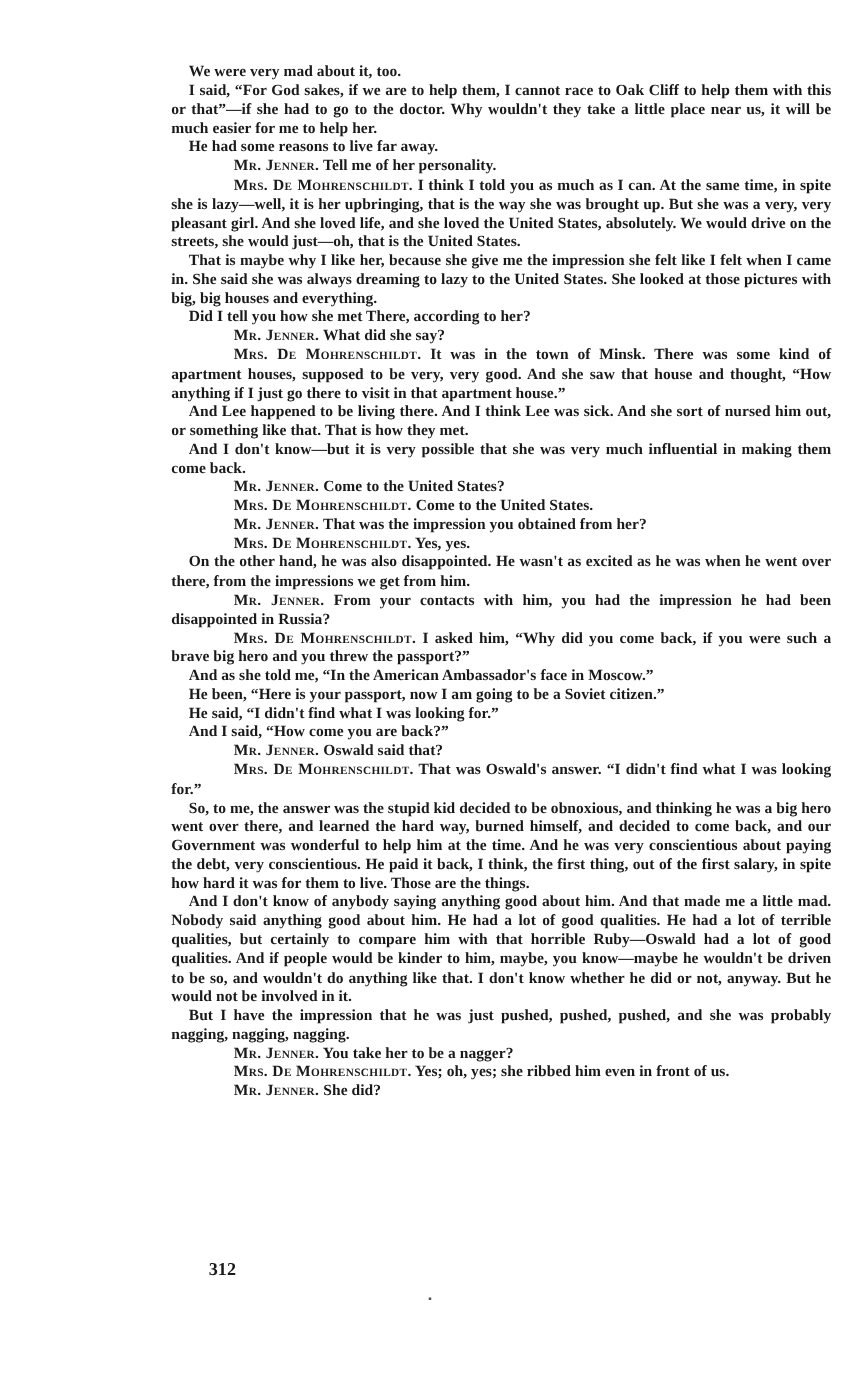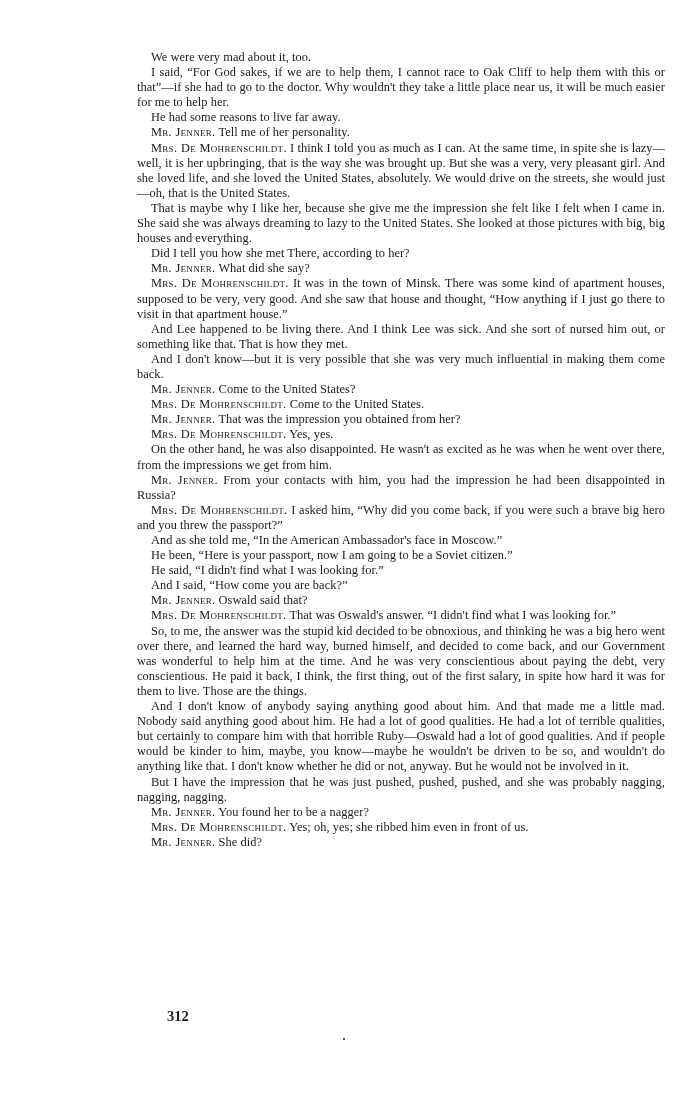--- a/index.html
+++ b/index.html
@@ -16,30 +16,32 @@
     .page-body {
       position: absolute;
       left: 137px;
       top: 50px;
       width: 528px;
       font-family: "Liberation Serif", "DejaVu Serif", serif;
       font-size: 12.4px;
       line-height: 15.1px;
       color: #1a1a1a;
       letter-spacing: 0.05px;
+      font-weight: bold;
     }
     .para {
       margin: 0;
       text-indent: 14px;
       text-align: justify;
       text-align-last: left;
     }
     .speaker {
       font-variant: small-caps;
       letter-spacing: 0.3px;
+      margin-left: 36px;
     }
     .page-number {
       position: absolute;
       left: 139px;
       top: 1008px;
       font-family: "Liberation Serif", "DejaVu Serif", serif;
       font-size: 14.5px;
       font-weight: bold;
       color: #1a1a1a;
       margin-left: 28px;
@@ -77,19 +79,19 @@
     <p class="para"><span class="speaker">Mrs. De Mohrenschildt.</span> <span>I asked him, “Why did you come back, if you were such a brave big hero and you threw the passport?”</span></p>
     <p class="para"><span>And as she told me, “In the American Ambassador's face in Moscow.”</span></p>
     <p class="para"><span>He been, “Here is your passport, now I am going to be a Soviet citizen.”</span></p>
     <p class="para"><span>He said, “I didn't find what I was looking for.”</span></p>
     <p class="para"><span>And I said, “How come you are back?”</span></p>
     <p class="para"><span class="speaker">Mr. Jenner.</span> <span>Oswald said that?</span></p>
     <p class="para"><span class="speaker">Mrs. De Mohrenschildt.</span> <span>That was Oswald's answer.  “I didn't find what I was looking for.”</span></p>
     <p class="para"><span>So, to me, the answer was the stupid kid decided to be obnoxious, and thinking he was a big hero went over there, and learned the hard way, burned himself, and decided to come back, and our Government was wonderful to help him at the time.  And he was very conscientious about paying the debt, very conscientious.  He paid it back, I think, the first thing, out of the first salary, in spite how hard it was for them to live.  Those are the things.</span></p>
     <p class="para"><span>And I don't know of anybody saying anything good about him.  And that made me a little mad.  Nobody said anything good about him.  He had a lot of good qualities.  He had a lot of terrible qualities, but certainly to compare him with that horrible Ruby—Oswald had a lot of good qualities.  And if people would be kinder to him, maybe, you know—maybe he wouldn't be driven to be so, and wouldn't do anything like that.  I don't know whether he did or not, anyway.  But he would not be involved in it.</span></p>
     <p class="para"><span>But I have the impression that he was just pushed, pushed, pushed, and she was probably nagging, nagging, nagging.</span></p>
-    <p class="para"><span class="speaker">Mr. Jenner.</span> <span>You found her to be a nagger?</span></p>
+    <p class="para"><span class="speaker">Mr. Jenner.</span> <span>You take her to be a nagger?</span></p>
     <p class="para"><span class="speaker">Mrs. De Mohrenschildt.</span> <span>Yes; oh, yes; she ribbed him even in front of us.</span></p>
     <p class="para"><span class="speaker">Mr. Jenner.</span> <span>She did?</span></p>
   </div>
 
 <div class="page-number">312</div>
 <div class="speck"></div>
 
 </body></html>

